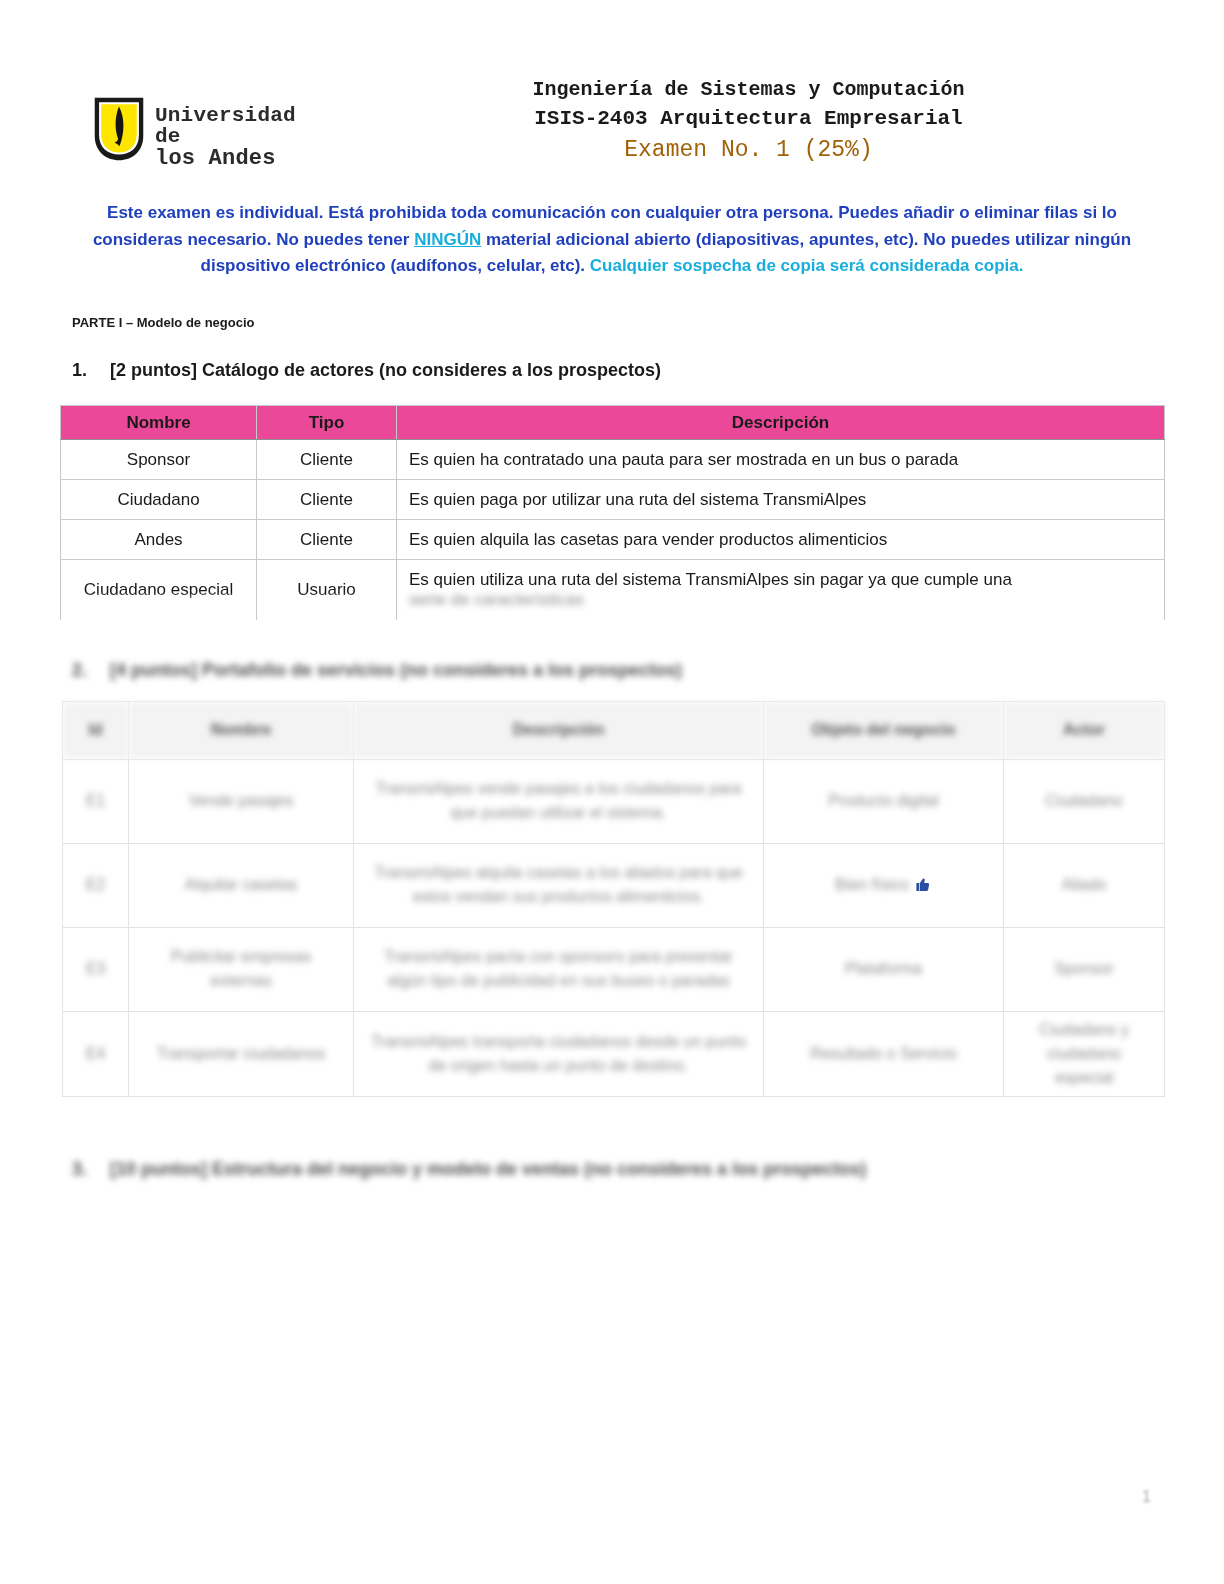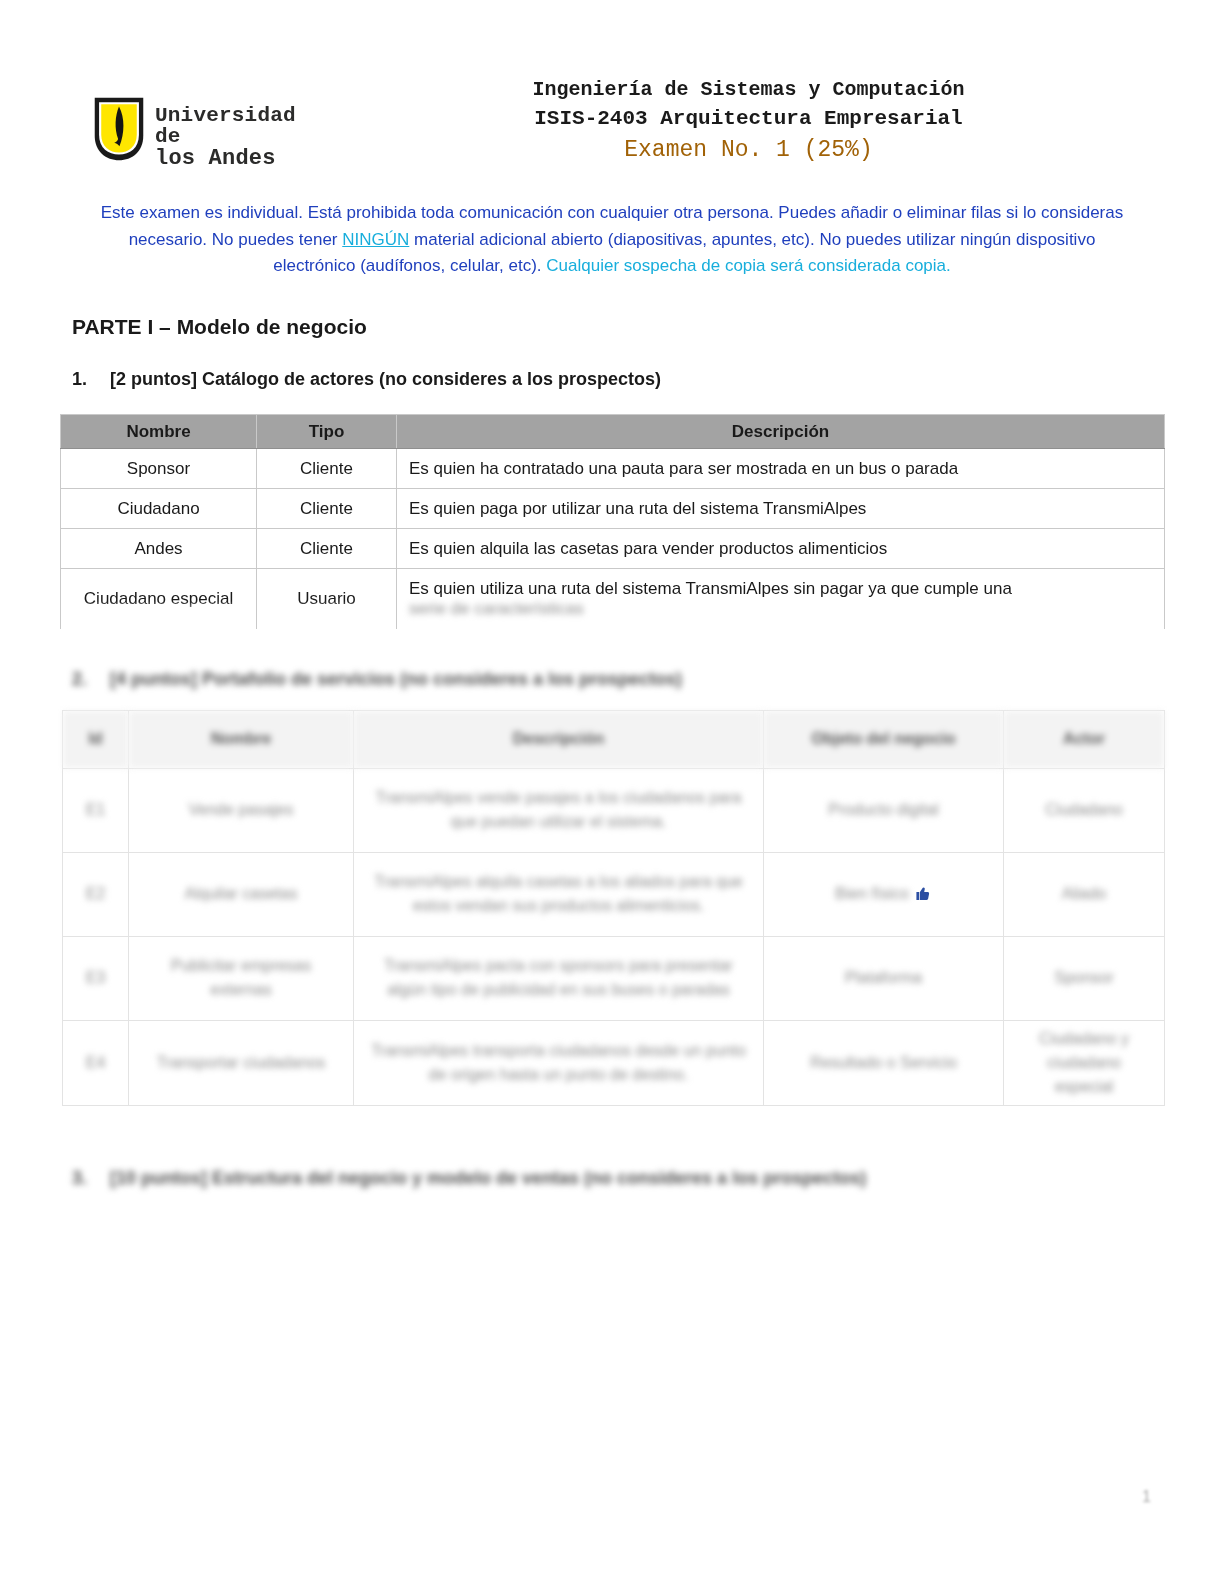--- a/index.html
+++ b/index.html
@@ -16,40 +16,40 @@
   .logo-text { margin-left:10px; line-height:1.02; padding-top:9px; color:#2b2b2a; }
   .logo-line1 { font-size:21px; font-weight:600; letter-spacing:.2px; }
   .logo-line2 { font-size:22px; font-weight:700; letter-spacing:.2px; }
   .titles { flex:1; text-align:center; padding-top:2px; }
   .title1 { font-size:20px; font-weight:bold; }
   .title2 { font-size:21px; font-weight:bold; margin-top:6px;text-align:center; }
   .title3 { font-size:23px; font-weight:400; margin-top:7px; color:#a16207; }
   
   .instructions {
     width:1044px; margin:30px auto 0; text-align:center;
-    font-size:17px; font-weight:normal; line-height:1.55; color:#1f3fbd;
+    font-size:17px; font-weight:bold; line-height:1.55; color:#1f3fbd;
   }
   .instructions .cy { color:#18aedc; }
   .instructions .und { text-decoration:underline; }
   
-  .part-heading { margin:36px 0 0 72px; font-size:21px; font-weight:bold; }
+  .part-heading { margin:36px 0 0 72px; font-size:13px; font-weight:bold; }
   .q-item { display:flex; margin:30px 0 0 72px; font-size:18px; font-weight:bold; }
   .q-num { width:38px; flex:0 0 auto; }
   .blur-heading {
     display:flex; margin-left:72px; font-size:18px; font-weight:bold;
     color:#4f4f4f; filter:blur(3px); user-select:none;
   }
   .blur-heading .q-num { width:38px; }
   .h2-blur { margin-top:40px; }
   .h3-blur { margin-top:62px; }
   
   .t1-wrap { position:relative; margin:24px 0 0 60px; width:1104px; }
   table { border-collapse:collapse; table-layout:fixed; width:100%; }
   .t1 td, .t1 th { border:1px solid #c9c9c9; font-size:17px; font-weight:400; }
-  .t1 th { background:#a3a3a3; font-weight:bold; height:34px; border-bottom-color:#8f8f8f; }
+  .t1 th { background:#ec4899; font-weight:bold; height:34px; border-bottom-color:#8f8f8f; }
   .t1 td { height:40px; text-align:center; vertical-align:middle; }
   .t1 td.desc { text-align:left; padding:6px 10px 6px 12px; }
   .t1 .c1 { width:196px; } .t1 .c2 { width:140px; } .t1 .c3 { width:768px; }
   .t1 tr.lastrow td { height:60px; border-bottom:none; }
   .clip-cell { position:relative; }
   .clip-cell .fade {
     position:absolute; left:0; right:0; bottom:-2px; height:30px;
     background:linear-gradient(to bottom, rgba(255,255,255,0), #ffffff 55%);
     pointer-events:none;
   }

